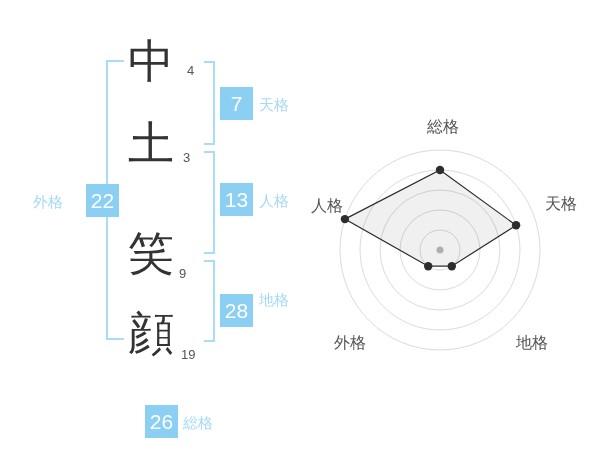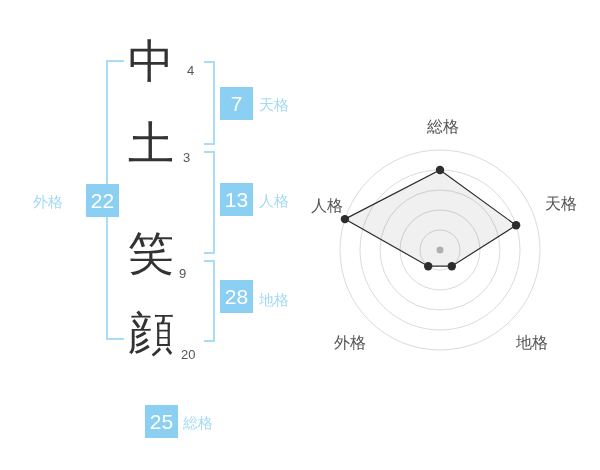--- a/index.html
+++ b/index.html
@@ -34,40 +34,40 @@
   <div class="kanji" style="left:126px;top:38px">中</div>
   <div class="strokes" style="left:187px;top:64px">4</div>
 
   <div class="kanji" style="left:126px;top:120px">土</div>
   <div class="strokes" style="left:183px;top:151px">3</div>
 
   <div class="kanji" style="left:126px;top:230px">笑</div>
   <div class="strokes" style="left:179px;top:267px">9</div>
 
   <div class="kanji" style="left:126px;top:310px">顔</div>
-  <div class="strokes" style="left:181px;top:348px">20</div>
+  <div class="strokes" style="left:181px;top:348px">19</div>
 
   <div class="bracket bracket-left" style="left:106px;top:60px;width:16px;height:276px"></div>
   <div class="bracket bracket-right" style="left:204px;top:61px;width:9px;height:80px"></div>
   <div class="bracket bracket-right" style="left:204px;top:151px;width:9px;height:99px"></div>
   <div class="bracket bracket-right" style="left:204px;top:260px;width:9px;height:78px"></div>
 
   <div class="blabel" style="left:33px;top:194px">外格</div>
   <div class="vbox" style="left:86px;top:184px">22</div>
 
   <div class="vbox" style="left:220px;top:87px">7</div>
   <div class="blabel" style="left:259px;top:97px">天格</div>
 
   <div class="vbox" style="left:220px;top:183px">13</div>
   <div class="blabel" style="left:259px;top:193px">人格</div>
 
-  <div class="vbox" style="left:220px;top:280px">28</div>
+  <div class="vbox" style="left:220px;top:294px">28</div>
   <div class="blabel" style="left:259px;top:292px">地格</div>
 
-  <div class="vbox" style="left:145px;top:405px">25</div>
+  <div class="vbox" style="left:145px;top:405px">26</div>
   <div class="blabel" style="left:183px;top:415px">総格</div>
 
   <div class="radar-wrap"><svg width="280" height="250">
         <circle cx="140" cy="125" r="20" fill="none" stroke="#dbdbdb" stroke-width="1"></circle>
         <circle cx="140" cy="125" r="40" fill="none" stroke="#dbdbdb" stroke-width="1"></circle>
         <circle cx="140" cy="125" r="60" fill="none" stroke="#dbdbdb" stroke-width="1"></circle>
         <circle cx="140" cy="125" r="80" fill="none" stroke="#dbdbdb" stroke-width="1"></circle>
         <circle cx="140" cy="125" r="100" fill="none" stroke="#dbdbdb" stroke-width="1"></circle>
         <circle cx="140" cy="125" r="3.5" fill="#bcbcbc"></circle>
         <polygon points="140.0,45.0 216.1,100.3 151.8,141.2 128.2,141.2 44.9,94.1" fill="rgba(0,0,0,0.06)" stroke="#2d2d2d" stroke-width="1.2"></polygon>

